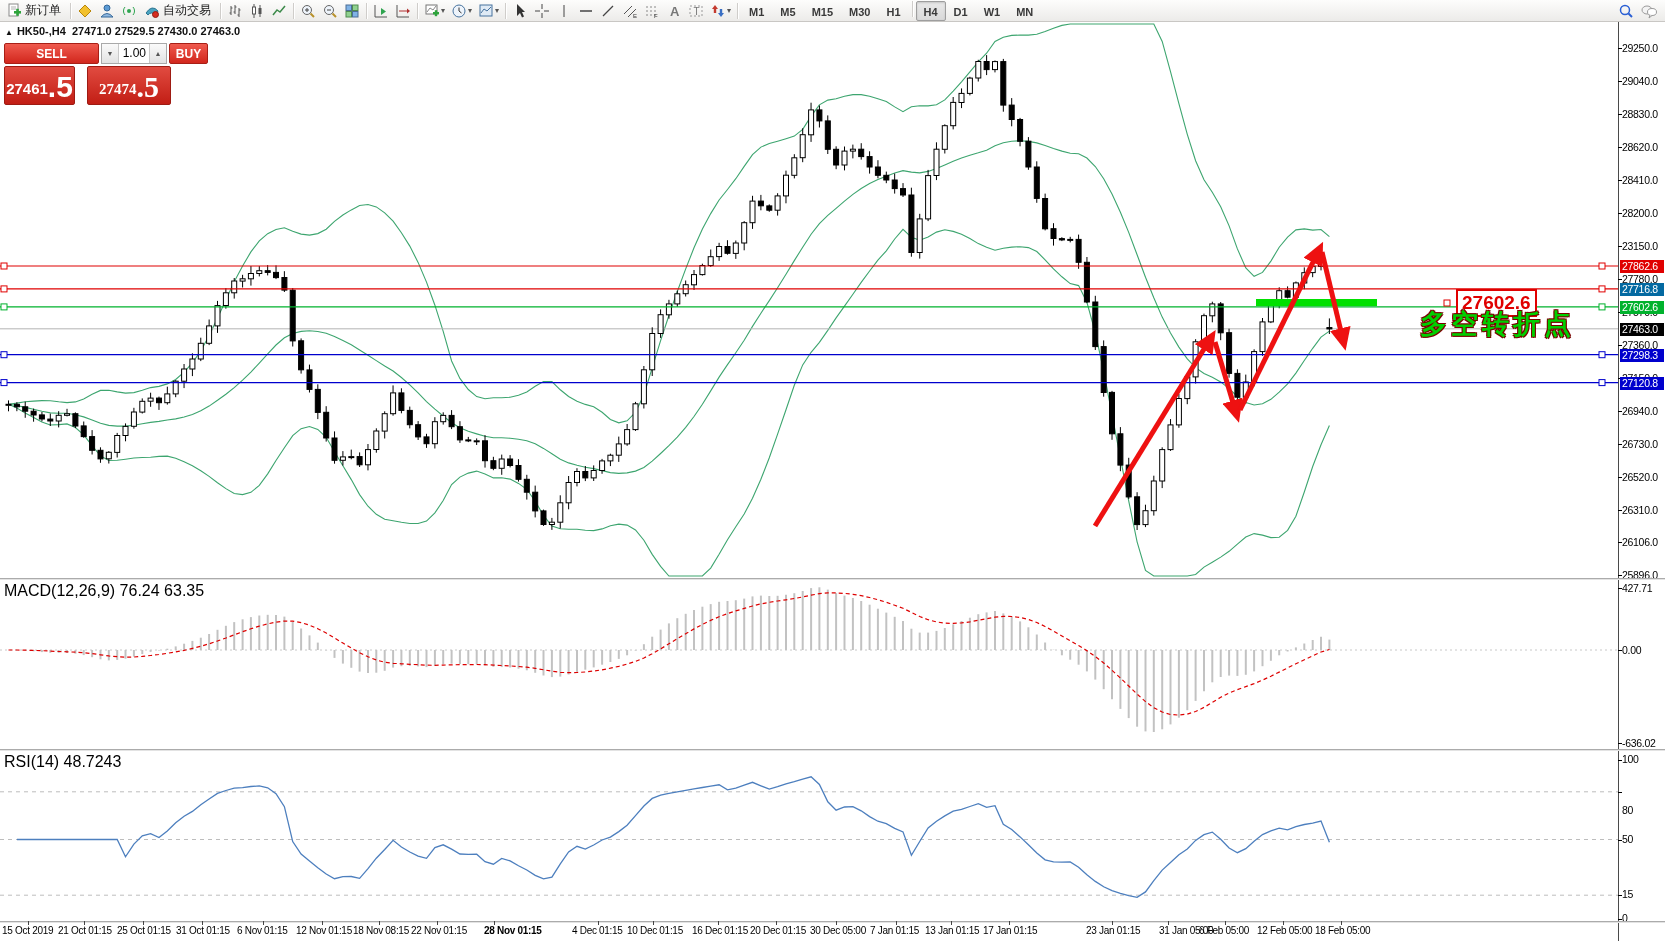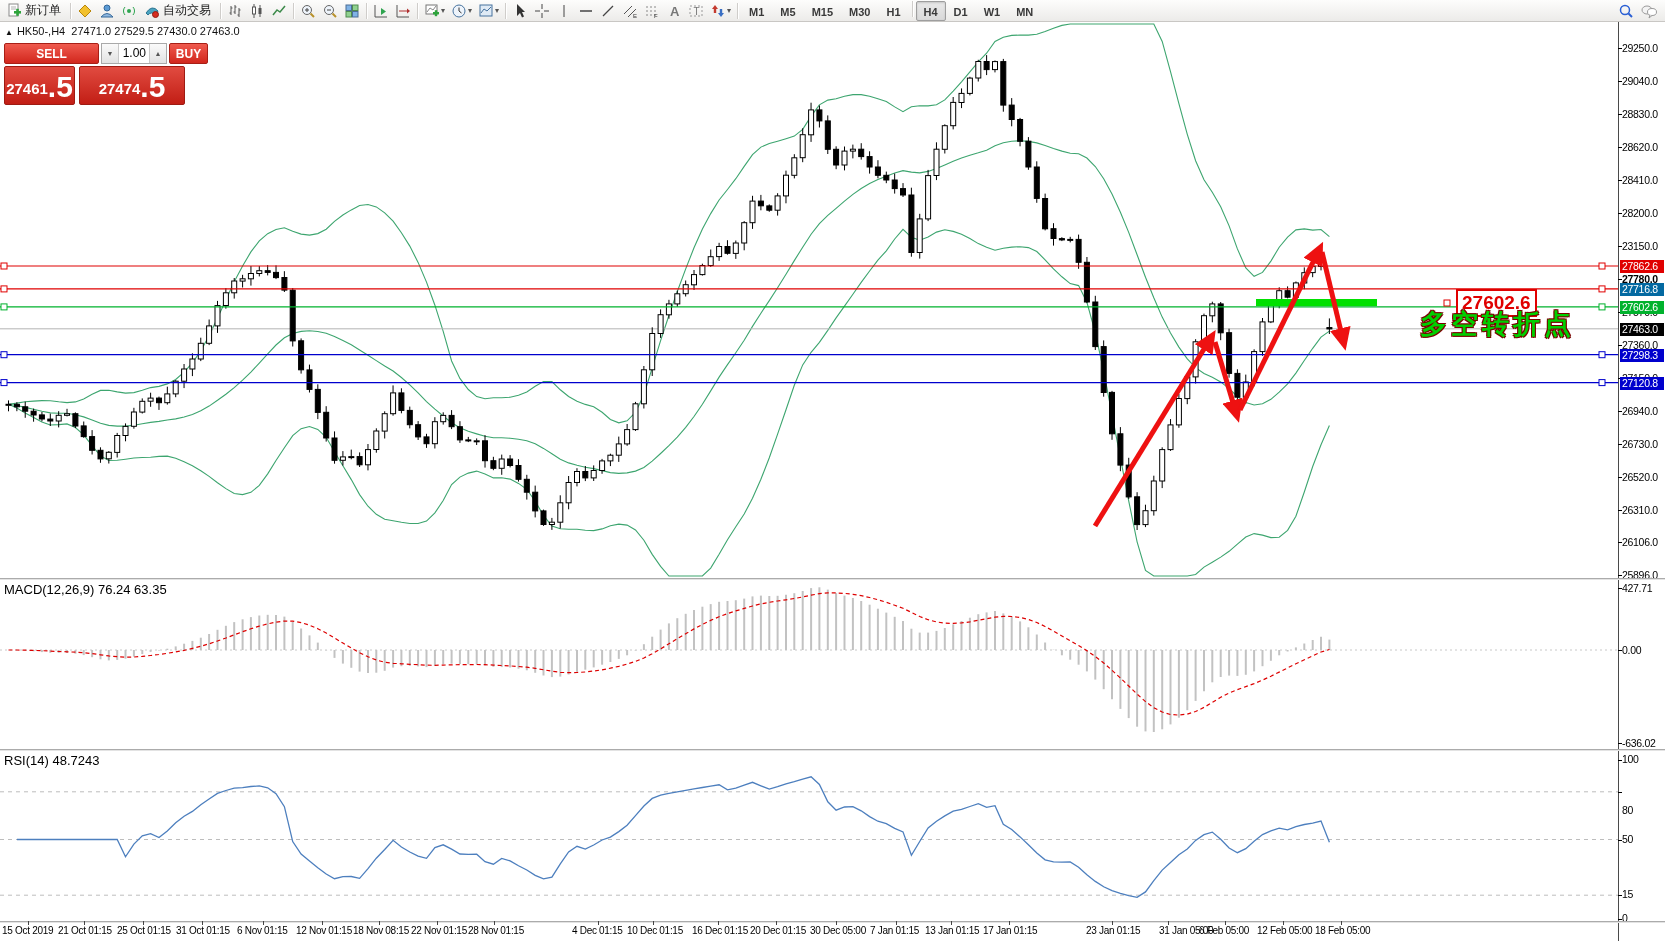--- a/index.html
+++ b/index.html
@@ -31,41 +31,41 @@
   #right-axis { position:absolute; left:1618px; top:22px; width:47px; height:919px;
                 background:#fff; border-left:1px solid #4a4a4a; z-index:4; }
   .ytick { position:absolute; left:1622px; width:42px; font-size:10.5px; letter-spacing:-0.3px;
            color:#000; height:13px; line-height:13px; z-index:4; }
   .ytickmark { position:absolute; left:1618px; width:4px; height:1px; background:#000; z-index:5; }
   .hl-label { position:absolute; left:1620px; width:44px; font-size:10.5px; letter-spacing:-0.3px;
               color:#fff; height:13px; line-height:13px; text-align:left; padding-left:2px; z-index:6; }
   .xlabel { position:absolute; top:925px; font-size:10px; letter-spacing:-0.3px; color:#000;
             white-space:nowrap; z-index:4; }
   .xtickmark { position:absolute; top:921px; width:1px; height:4px; background:#444; z-index:6; }
-  .ind-label { position:absolute; font-size:13px; color:#000; z-index:6; white-space:nowrap; }
+  .ind-label { position:absolute; font-size:16px; color:#000; z-index:6; white-space:nowrap; }
 
   
-  #ohlc-header { position:absolute; top:25px; left:5px; font-size:11px; font-weight:normal;
+  #ohlc-header { position:absolute; top:25px; left:5px; font-size:11px; font-weight:bold;
                  color:#111; z-index:10; white-space:nowrap; }
   #ohlc-header .tri { font-size:8px; margin-right:4px; }
   #oct { position:absolute; top:43px; left:4px; width:204px; z-index:10; }
   #oct .row1 { display:flex; height:21px; }
   .redbtn { background:linear-gradient(#ef5a4e,#d2271d); border:1px solid #a81f16; color:#fff;
             font-weight:bold; font-size:12px; display:flex; align-items:center; justify-content:center;
             border-radius:2px; }
   #sell-btn { width:95px; } #buy-btn { width:37px; flex:1; }
   #vol-stepper { width:66px; margin:0 2px; display:flex; border:1px solid #a9a9a9; background:#fff; }
   .stepbtn { width:17px; background:linear-gradient(#fafafa,#e2e2e2); border-right:1px solid #c9c9c9;
              font-size:7px; color:#555; display:flex; align-items:center; justify-content:center; }
   #vol-up { border-right:none; border-left:1px solid #c9c9c9; }
   #vol-value { flex:1; font-size:12px; text-align:right; padding:2px 3px 0 0; color:#000; background:#fff; }
   #oct .row2 { display:flex; margin-top:2px; height:39px; }
   .pricebox { background:linear-gradient(#e14b40,#c21e15); border:1px solid #9e1b13; border-radius:2px;
               color:#fff; display:flex; align-items:flex-end; justify-content:center; padding-bottom:2px; }
-  #sell-box { width:71px; } #buy-box { width:106px; margin-left:4px; }
+  #sell-box { width:71px; } #buy-box { width:84px; margin-left:12px;font-family:Liberation Serif, serif; }
   .pb-main { font-size:15px; font-weight:bold; line-height:26px; }
   .pb-pips { font-size:30px; font-weight:bold; line-height:30px; }
 
   
   #price-box-annot { position:absolute; border:2px solid #e00000; background:#fff; color:#e00000;
                      font-size:19px; font-weight:bold; padding:0 4px; z-index:8; line-height:24px; }
   #cn-annot { position:absolute; font-size:27px; font-weight:bold; letter-spacing:4px; z-index:8;
               text-shadow:1px 1px 0 #7a0000, -1px -1px 0 #7a0000, 1px -1px 0 #7a0000, -1px 1px 0 #7a0000; }
 
   svg text { font-family:"Liberation Sans", sans-serif; }
@@ -847,21 +847,21 @@
       <div class="ytick" style="top:108px;">28830.0</div>
       <div class="ytickmark" style="top:114px;"></div>
       <div class="ytick" style="top:141px;">28620.0</div>
       <div class="ytickmark" style="top:147px;"></div>
       <div class="ytick" style="top:174px;">28410.0</div>
       <div class="ytickmark" style="top:180px;"></div>
       <div class="ytick" style="top:207px;">28200.0</div>
       <div class="ytickmark" style="top:213px;"></div>
       <div class="ytick" style="top:240px;">23150.0</div>
       <div class="ytickmark" style="top:246px;"></div>
-      <div class="ytick" style="top:273px;font-weight:bold;">27780.0</div>
+      <div class="ytick" style="top:273px;">27780.0</div>
       <div class="ytickmark" style="top:279px;"></div>
       <div class="ytick" style="top:306px;">27570.0</div>
       <div class="ytickmark" style="top:312px;"></div>
       <div class="ytick" style="top:339px;">27360.0</div>
       <div class="ytickmark" style="top:345px;"></div>
       <div class="ytick" style="top:372px;">27150.0</div>
       <div class="ytickmark" style="top:378px;"></div>
       <div class="ytick" style="top:405px;">26940.0</div>
       <div class="ytickmark" style="top:411px;"></div>
       <div class="ytick" style="top:438px;">26730.0</div>
@@ -905,21 +905,21 @@
       <div class="xlabel" style="left:176px;">31 Oct 01:15</div>
       <div class="xtickmark" style="left:202px;"></div>
       <div class="xlabel" style="left:237px;">6 Nov 01:15</div>
       <div class="xtickmark" style="left:263px;"></div>
       <div class="xlabel" style="left:296px;">12 Nov 01:15</div>
       <div class="xtickmark" style="left:322px;"></div>
       <div class="xlabel" style="left:353px;">18 Nov 08:15</div>
       <div class="xtickmark" style="left:379px;"></div>
       <div class="xlabel" style="left:411px;">22 Nov 01:15</div>
       <div class="xtickmark" style="left:437px;"></div>
-      <div class="xlabel" style="left:468px;">28 Nov 01:15</div>
+      <div class="xlabel" style="left:484px;font-weight:bold;">28 Nov 01:15</div>
       <div class="xtickmark" style="left:494px;"></div>
       <div class="xlabel" style="left:572px;">4 Dec 01:15</div>
       <div class="xtickmark" style="left:598px;"></div>
       <div class="xlabel" style="left:627px;">10 Dec 01:15</div>
       <div class="xtickmark" style="left:653px;"></div>
       <div class="xlabel" style="left:692px;">16 Dec 01:15</div>
       <div class="xtickmark" style="left:718px;"></div>
       <div class="xlabel" style="left:750px;">20 Dec 01:15</div>
       <div class="xtickmark" style="left:776px;"></div>
       <div class="xlabel" style="left:810px;">30 Dec 05:00</div>

